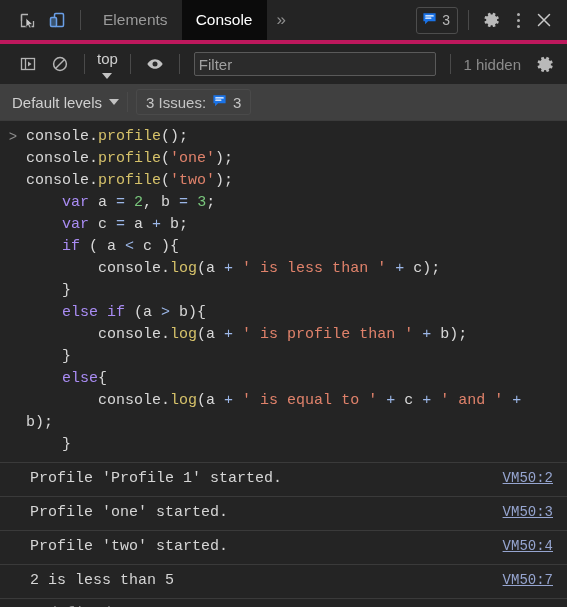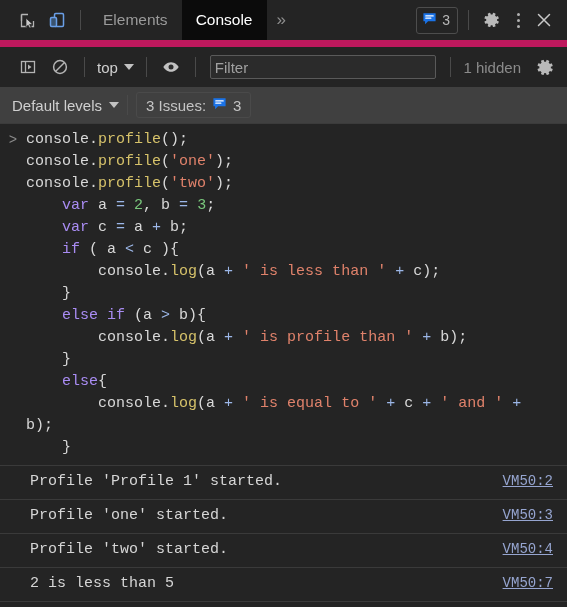--- a/index.html
+++ b/index.html
@@ -22,21 +22,21 @@
     background: #242424;
   }
 
   
   .tabbar {
     height: 40px;
     flex: 0 0 40px;
     display: flex;
     align-items: center;
     background: #242424;
-    border-bottom: 7px solid #be185d;
+    border-bottom: 4px solid #be185d;
     position: relative;
   }
   .tb-icon {
     width: 30px; height: 28px;
     display: flex; align-items: center; justify-content: center;
     flex: 0 0 auto;
   }
   .tb-icon.first { margin-left: 12px; }
   .vsep {
     width: 1px; height: 20px;
@@ -91,20 +91,21 @@
     flex: 0 0 40px;
     display: flex;
     align-items: center;
     background: #242424;
   }
   .ctoolbar .tb-icon { width: 32px; height: 26px; }
   .ctx-select {
     display: flex; align-items: center; gap: 6px;
     font-size: 15px; color: #cfcfcf;
     padding: 0 4px;
+    flex-direction: column;
   }
   .caret {
     width: 0; height: 0;
     border-left: 5px solid transparent;
     border-right: 5px solid transparent;
     border-top: 6px solid #c2c2c2;
   }
   .filter-input {
     flex: 1 1 auto;
     height: 24px;

